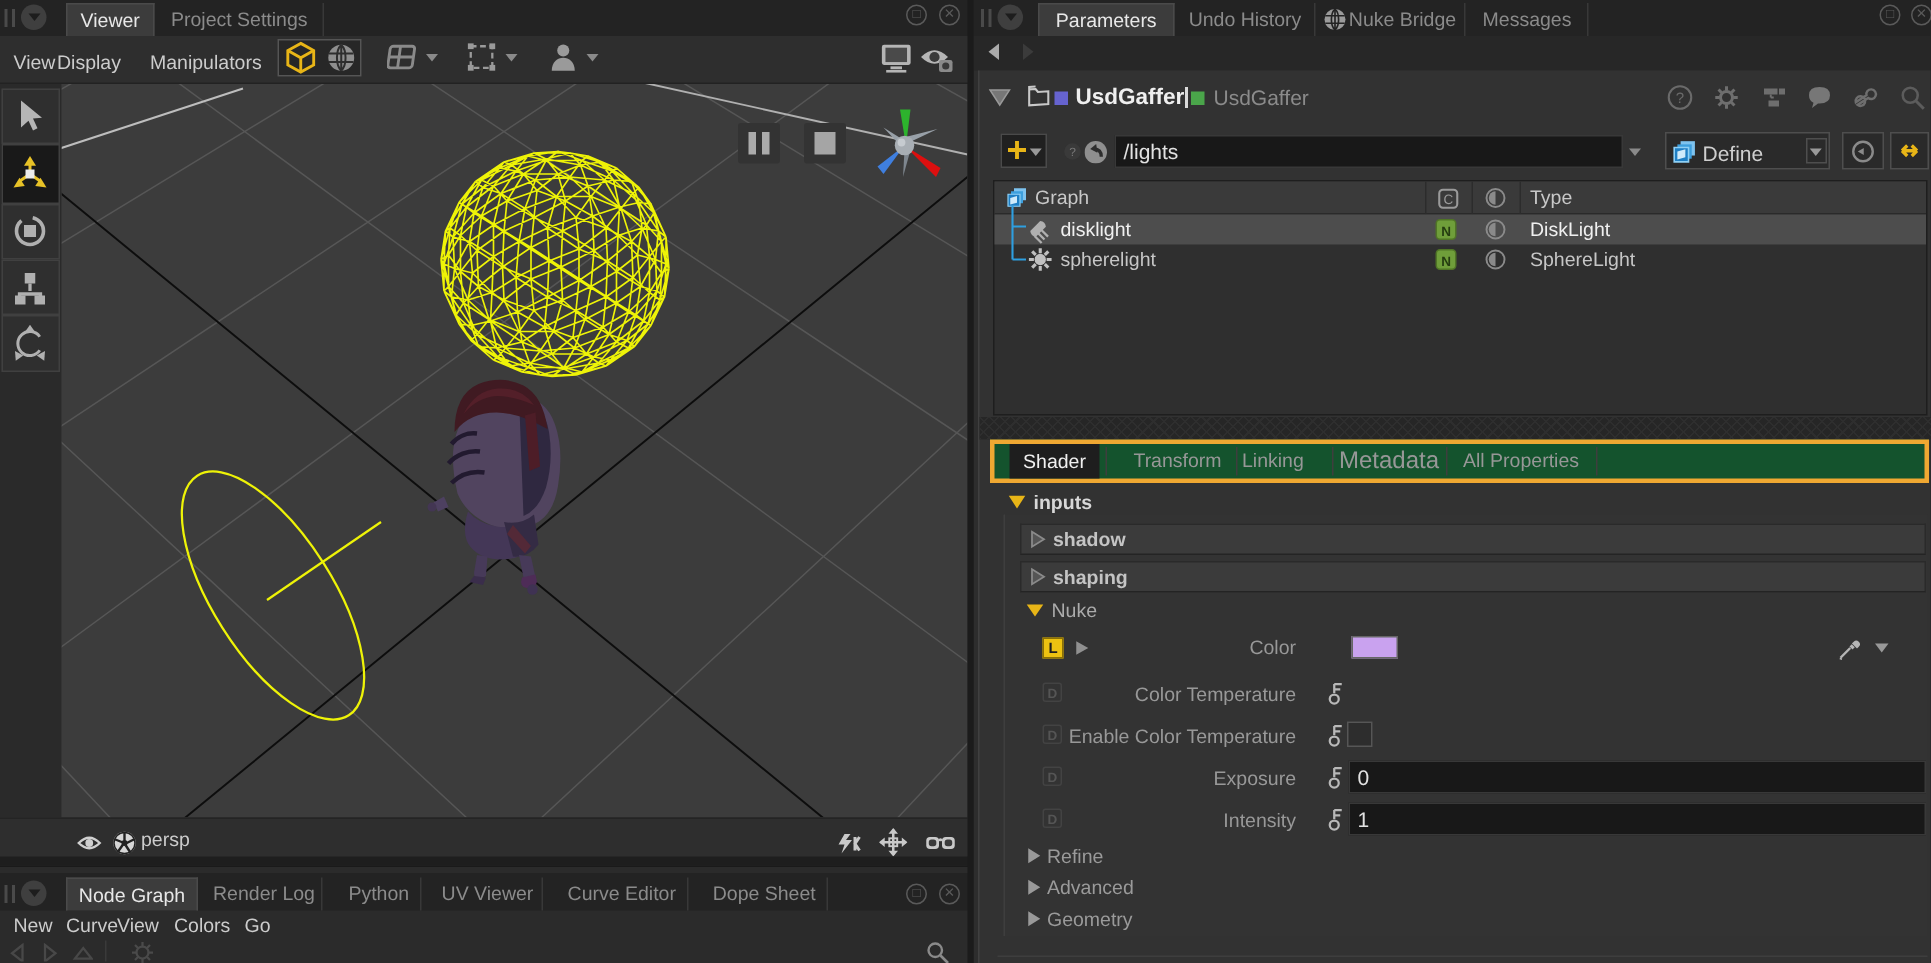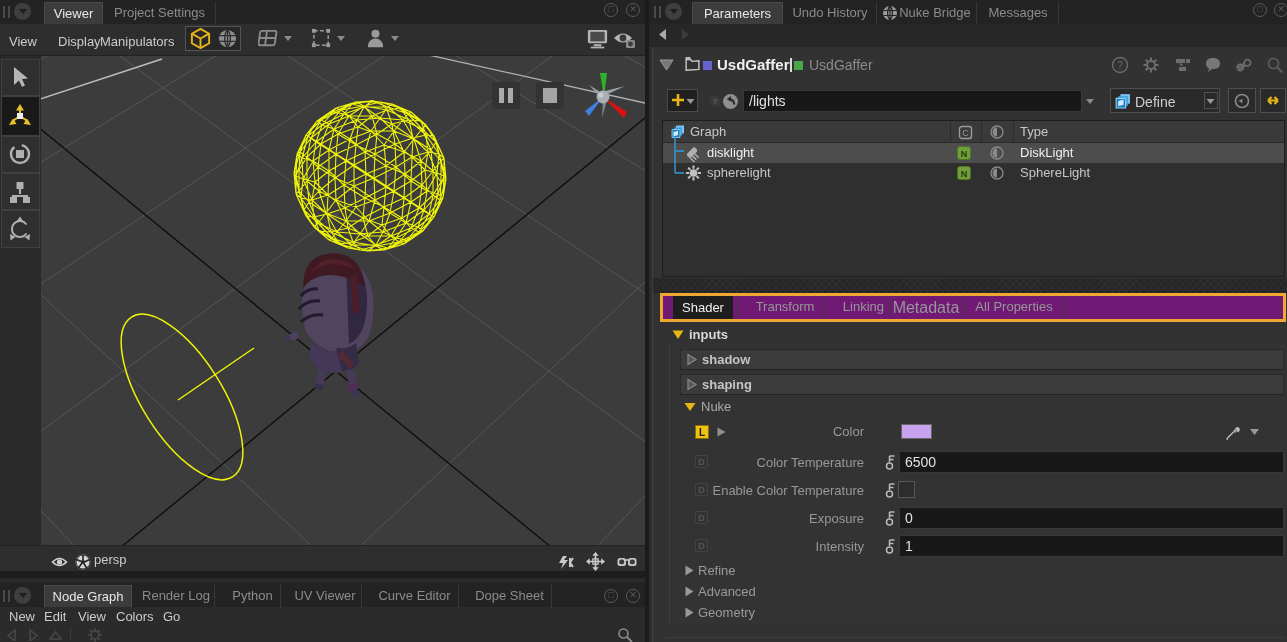--- a/index.html
+++ b/index.html
@@ -26,21 +26,21 @@
 <div class="tabbar" style="top:0;height:24px;width:648px">
 <div class="grip" style="left:3px;top:6px"></div>
       <div class="circbtn" style="left:14px;top:3px"></div>
 <div class="tab active" style="left:44px;width:59px">Viewer</div>
 <div class="tab" style="left:104px;width:112px">Project Settings</div>
 <div class="wbtn" style="left:604px;top:3px">□</div>
       <div class="wbtn" style="left:626px;top:3px">✕</div>
 </div>
 <div class="abs" style="left:0;top:24px;width:648px;height:32px;background:#2e2e2e;border-bottom:1px solid #222">
 <div class="menu" style="left:9px;top:10px">View</div>
-<div class="menu" style="left:58px;top:10px">Display</div>
+<div class="menu" style="left:38px;top:10px">Display</div>
 <div class="menu" style="left:100px;top:10px">Manipulators</div>
 <div class="abs" style="left:185px;top:2px;width:56px;height:25px;border:1px solid #555;background:#272727"></div>
 <svg class="abs" style="left:189px;top:3px" width="23" height="23" viewBox="0 0 24 24">
         <path d="M12 2 21 7v10l-9 5-9-5V7z" fill="none" stroke="#e8b517" stroke-width="2"></path>
         <path d="M3 7l9 5 9-5M12 12v10" stroke="#e8b517" stroke-width="2" fill="none"></path>
       </svg>
 <svg class="abs" style="left:216px;top:3px" width="23" height="23" viewBox="0 0 24 24">
         <circle cx="12" cy="12" r="9" fill="#8f8f8f"></circle>
         <path d="M12 3v18M3.5 9h17M3.5 15h17M12 3c-4 4-4 14 0 18M12 3c4 4 4 14 0 18" stroke="#2e2e2e" stroke-width="1.4" fill="none"></path>
       </svg>
@@ -219,21 +219,21 @@
 <div class="tab active" style="left:44px;top:3px;height:22px;width:88px">Node Graph</div>
 <div class="tab" style="left:138px;top:3px;height:22px;width:77px">Render Log</div>
 <div class="tab" style="left:225px;top:3px;height:22px;width:56px">Python</div>
 <div class="tab" style="left:289px;top:3px;height:22px;width:73px">UV Viewer</div>
 <div class="tab" style="left:371px;top:3px;height:22px;width:88px">Curve Editor</div>
 <div class="tab" style="left:468px;top:3px;height:22px;width:84px">Dope Sheet</div>
 <div class="wbtn" style="left:604px;top:7px">□</div>
       <div class="wbtn" style="left:626px;top:7px">✕</div>
 </div>
 <div class="menu" style="left:9px;top:31px">New</div>
-<div class="menu" style="left:44px;top:31px">Edit</div>
+<div class="menu" style="left:44px;top:31px">Curve</div>
 <div class="menu" style="left:78px;top:31px">View</div>
 <div class="menu" style="left:116px;top:31px">Colors</div>
 <div class="menu" style="left:163px;top:31px">Go</div>
 <div class="abs" style="left:0;top:48px;width:648px;height:17px;background:#2b2b2b">
 <svg class="abs" style="left:4px;top:2px" width="14" height="13" viewBox="0 0 14 13">
         <path d="M11 2 L4 7.5 L11 13z" fill="none" stroke="#484848" stroke-width="1.5"></path>
       </svg>
 <svg class="abs" style="left:26px;top:2px" width="14" height="13" viewBox="0 0 14 13">
         <path d="M4 2 L11 7.5 L4 13z" fill="none" stroke="#484848" stroke-width="1.5"></path>
       </svg>
@@ -400,24 +400,24 @@
               <path d="M9 1v3.5M9 13.5V17M1 9h3.5M13.5 9H17M3.3 3.3l2.5 2.5M14.7 3.3l-2.5 2.5M3.3 14.7l2.5-2.5M14.7 14.7l-2.5-2.5"></path>
             </g>
           </svg>
 </div>
 <svg class="abs" style="left:8px;top:16px" width="16" height="40" viewBox="0 0 16 40">
           <path d="M4 0 V36 M4 14 h9 M4 36 h9" stroke="#2e9fe0" stroke-width="1.4" fill="none"></path>
         </svg>
 </div>
 <div class="abs" style="left:0;top:231px;width:635px;height:15px;background:#262626;
 background-image:repeating-linear-gradient(45deg,#2e2e2e 0 1px,transparent 1px 5px),repeating-linear-gradient(-45deg,#2e2e2e 0 1px,transparent 1px 5px)"></div>
-<div class="abs" style="left:7px;top:246px;width:626px;height:29px;background:#701a75;border:3px solid #efa832">
+<div class="abs" style="left:7px;top:246px;width:626px;height:29px;background:#14532d;border:3px solid #efa832">
 <div class="abs" style="left:10px;top:0px;width:60px;height:23px;background:#1e1e1e;color:#f0f0f0;font-size:13px;text-align:center;line-height:23px">Shader</div>
 <div class="abs" style="left:84px;top:3px;width:76px;font-size:13px;color:#979797;text-align:center;white-space:nowrap">Transform</div>
-<div class="abs" style="left:165px;top:3px;width:56px;font-size:13px;color:#979797;text-align:right;white-space:nowrap">Linking</div>
+<div class="abs" style="left:165px;top:3px;width:56px;font-size:13px;color:#979797;text-align:left;white-space:nowrap">Linking</div>
 <div class="abs" style="left:229px;top:3px;width:68px;font-size:16px;color:#979797;text-align:center;white-space:nowrap">Metadata</div>
 <div class="abs" style="left:305px;top:3px;width:92px;font-size:13px;color:#979797;text-align:center;white-space:nowrap">All Properties</div>
 <div class="abs" style="left:74px;top:2px;width:1px;height:19px;background:#3e3e3e"></div>
 <div class="abs" style="left:161px;top:2px;width:1px;height:19px;background:#3e3e3e"></div>
 <div class="abs" style="left:225px;top:2px;width:1px;height:19px;background:#3e3e3e"></div>
 <div class="abs" style="left:301px;top:2px;width:1px;height:19px;background:#3e3e3e"></div>
 <div class="abs" style="left:401px;top:2px;width:1px;height:19px;background:#3e3e3e"></div>
 </div>
 <div class="abs" style="left:16px;top:296px;width:616px;height:281px;background:#333333;border-left:1px solid #3e3e3e"></div>
 <div class="abs" style="left:12px;top:590px;width:620px;height:1px;background:#3e3e3e"></div>
@@ -453,21 +453,20 @@
       </svg>
 <svg class="abs" style="left:596px;top:381px" width="11" height="8" viewBox="0 0 11 8">
         <path d="M1 1h9l-4.5 6z" fill="#999"></path>
       </svg>
 <div class="dbadge" style="left:42px;top:408px">D</div>
 <div class="label" style="left:11px;top:408px;width:200px">Color Temperature</div>
 <svg class="abs" style="left:232px;top:407px" width="12" height="16" viewBox="0 0 12 15">
         <path d="M4.5 1.5 h5 M4.5 1.5 v6 M4.5 5 h4" stroke="#b8b8b8" stroke-width="1.5" fill="none"></path>
         <circle cx="4.5" cy="11.5" r="3" stroke="#b8b8b8" stroke-width="1.5" fill="none"></circle>
       </svg>
-<div class="ffield" style="left:246px;top:404px;width:385px;height:22px">6500</div>
 <div class="dbadge" style="left:42px;top:436px">D</div>
 <div class="label" style="left:11px;top:436px;width:200px">Enable Color Temperature</div>
 <svg class="abs" style="left:232px;top:435px" width="12" height="16" viewBox="0 0 12 15">
         <path d="M4.5 1.5 h5 M4.5 1.5 v6 M4.5 5 h4" stroke="#b8b8b8" stroke-width="1.5" fill="none"></path>
         <circle cx="4.5" cy="11.5" r="3" stroke="#b8b8b8" stroke-width="1.5" fill="none"></circle>
       </svg>
 <div class="abs" style="left:245px;top:434px;width:17px;height:17px;background:#2d2d2d;border:1px solid #565656"></div>
 <div class="dbadge" style="left:42px;top:464px">D</div>
 <div class="label" style="left:11px;top:464px;width:200px">Exposure</div>
 <svg class="abs" style="left:232px;top:463px" width="12" height="16" viewBox="0 0 12 15">

